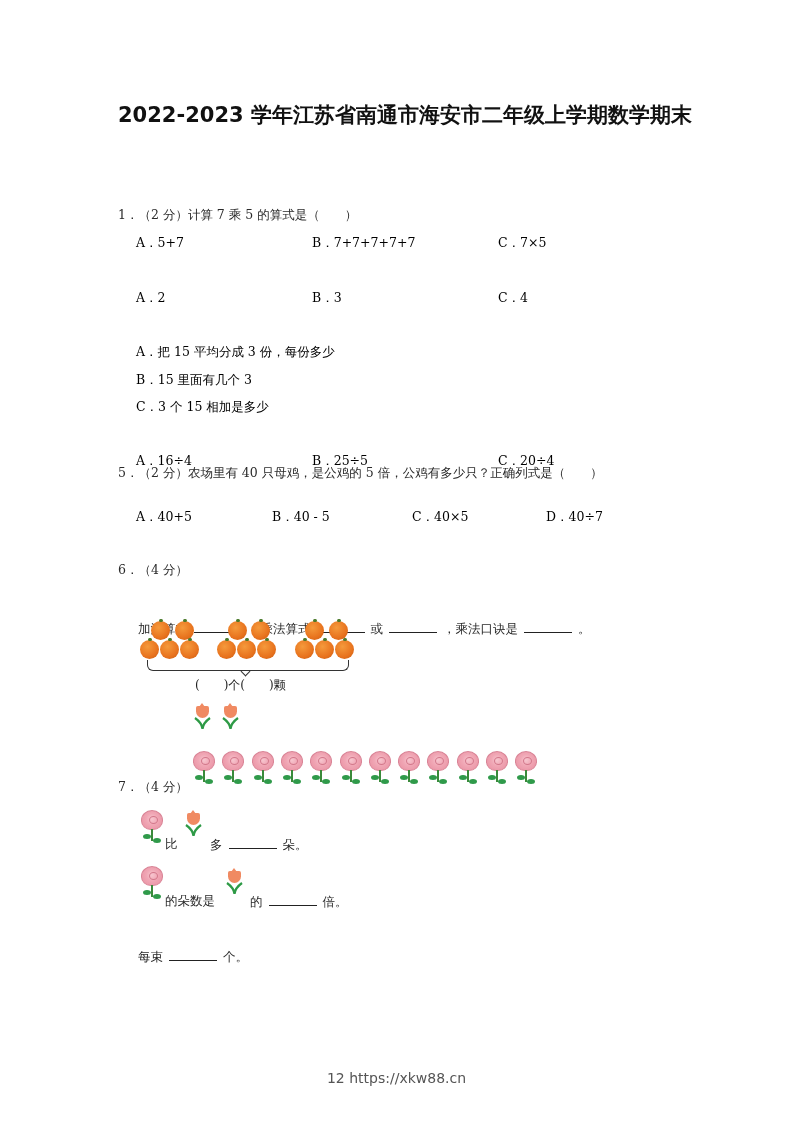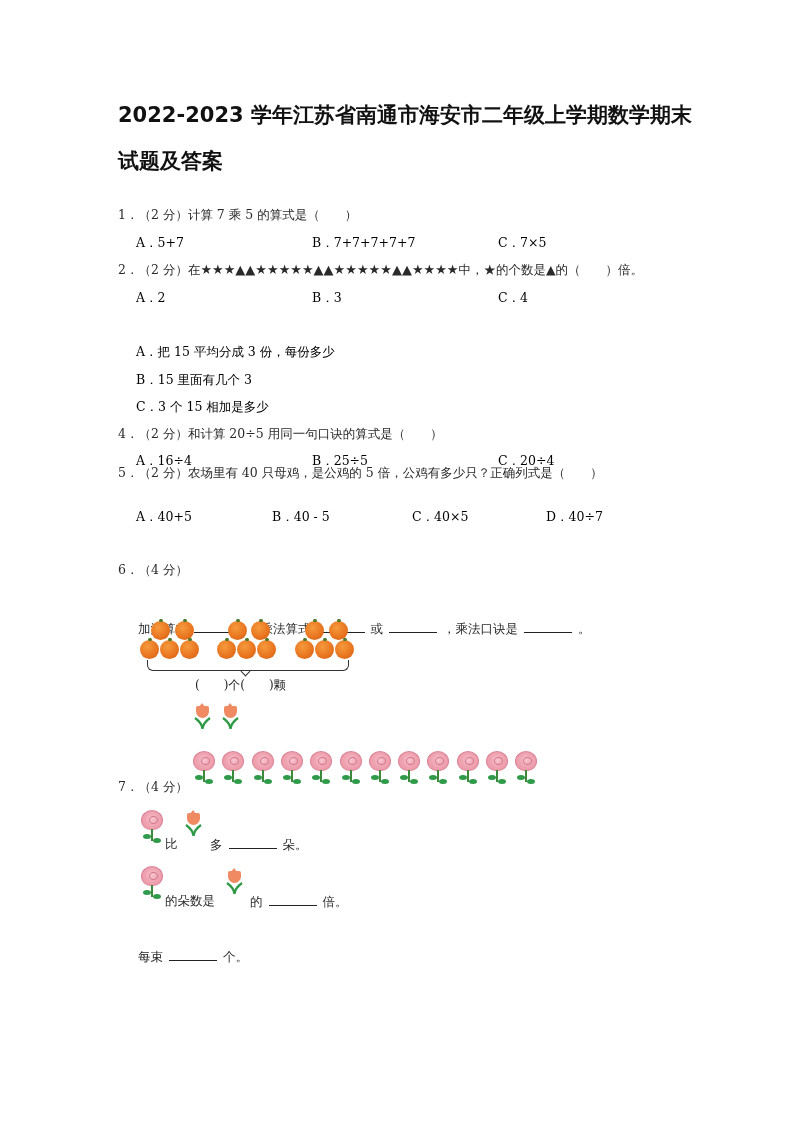--- a/index.html
+++ b/index.html
@@ -35,41 +35,36 @@
                 border-left: 3px solid transparent; border-right: 3px solid transparent; border-bottom: 4px solid #f08a62; }
   .tulip-v { position: absolute; left: 2px; top: 11px; width: 17px; height: 13px; }
 </style>
 </head>
 <body>
 
 <div class="page">
 
   <div class="title">
     <div>2022-2023 学年江苏省南通市海安市二年级上学期数学期末</div>
-    <div>试题及答案</div>
   </div>
 
 
   <div class="line" style="left:118px;top:207px;">1．（2 分）计算 7 乘 5 的算式是（　　）</div>
   <div class="opt" style="left:136px;top:235px;">A．5+7</div>
   <div class="opt" style="left:312px;top:235px;text-align:right;">B．7+7+7+7+7</div>
   <div class="opt" style="left:498px;top:235px;">C．7×5</div>
 
-  <div class="line" style="left:118px;top:262px;">
-    <span>2．（2 分）在</span><span class="shapes">★★★▲▲★★★★★▲▲★★★★★▲▲★★★★</span><span>中，★的个数是▲的（　　）倍。</span>
-  </div>
   <div class="opt" style="left:136px;top:290px;">A．2</div>
   <div class="opt" style="left:312px;top:290px;">B．3</div>
   <div class="opt" style="left:498px;top:290px;">C．4</div>
 
   <div class="opt" style="left:136px;top:344px;">A．把 15 平均分成 3 份，每份多少</div>
   <div class="opt" style="left:136px;top:372px;">B．15 里面有几个 3</div>
   <div class="opt" style="left:136px;top:399px;">C．3 个 15 相加是多少</div>
 
-  <div class="line" style="left:118px;top:426px;">4．（2 分）和计算 20÷5 用同一句口诀的算式是（　　）</div>
   <div class="opt" style="left:136px;top:453px;">A．16÷4</div>
   <div class="opt" style="left:312px;top:453px;">B．25÷5</div>
   <div class="opt" style="left:498px;top:453px;">C．20÷4</div>
 
   <div class="line" style="left:118px;top:465px;">5．（2 分）农场里有 40 只母鸡，是公鸡的 5 倍，公鸡有多少只？正确列式是（　　）</div>
   <div class="opt" style="left:136px;top:509px;">A．40+5</div>
   <div class="opt" style="left:272px;top:509px;">B．40 - 5</div>
   <div class="opt" style="left:412px;top:509px;">C．40×5</div>
   <div class="opt" style="left:546px;top:509px;">D．40÷7</div>
 
@@ -252,13 +247,14 @@
       </svg>
   </div>
   <div class="line" style="left:250px;top:893px;">
     <span>的</span><span class="blank"></span><span>倍。</span>
   </div>
 
   <div class="line" style="left:138px;top:948px;">
     <span>每束</span><span class="blank"></span><span>个。</span>
   </div>
 
+  <div class="footer">12 https://xkw88.cn</div>
 </div>
 
 </body></html>

